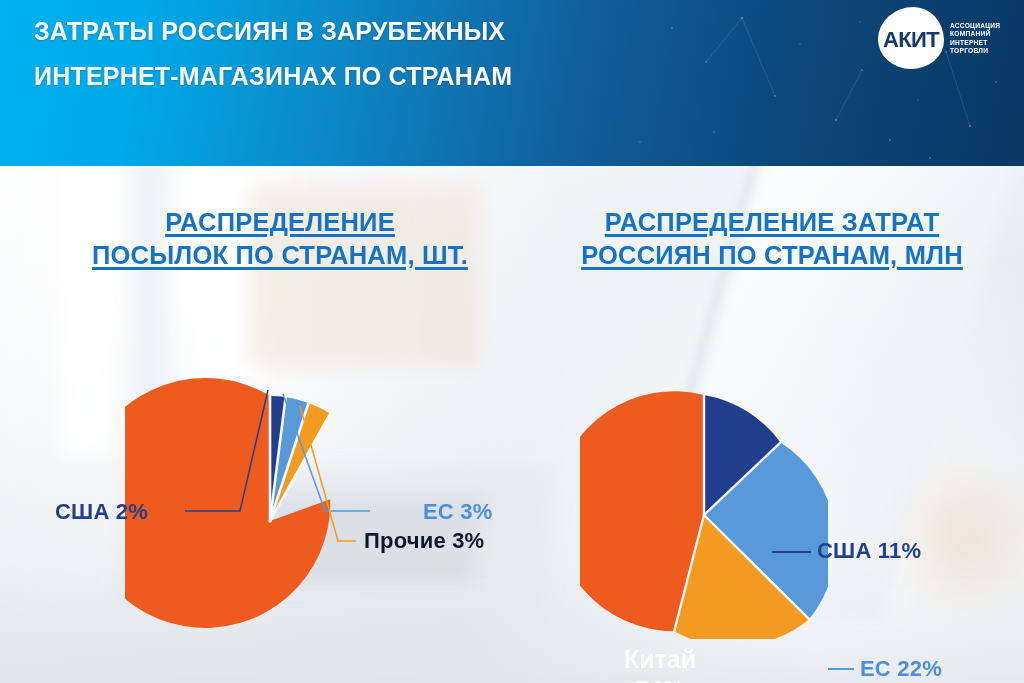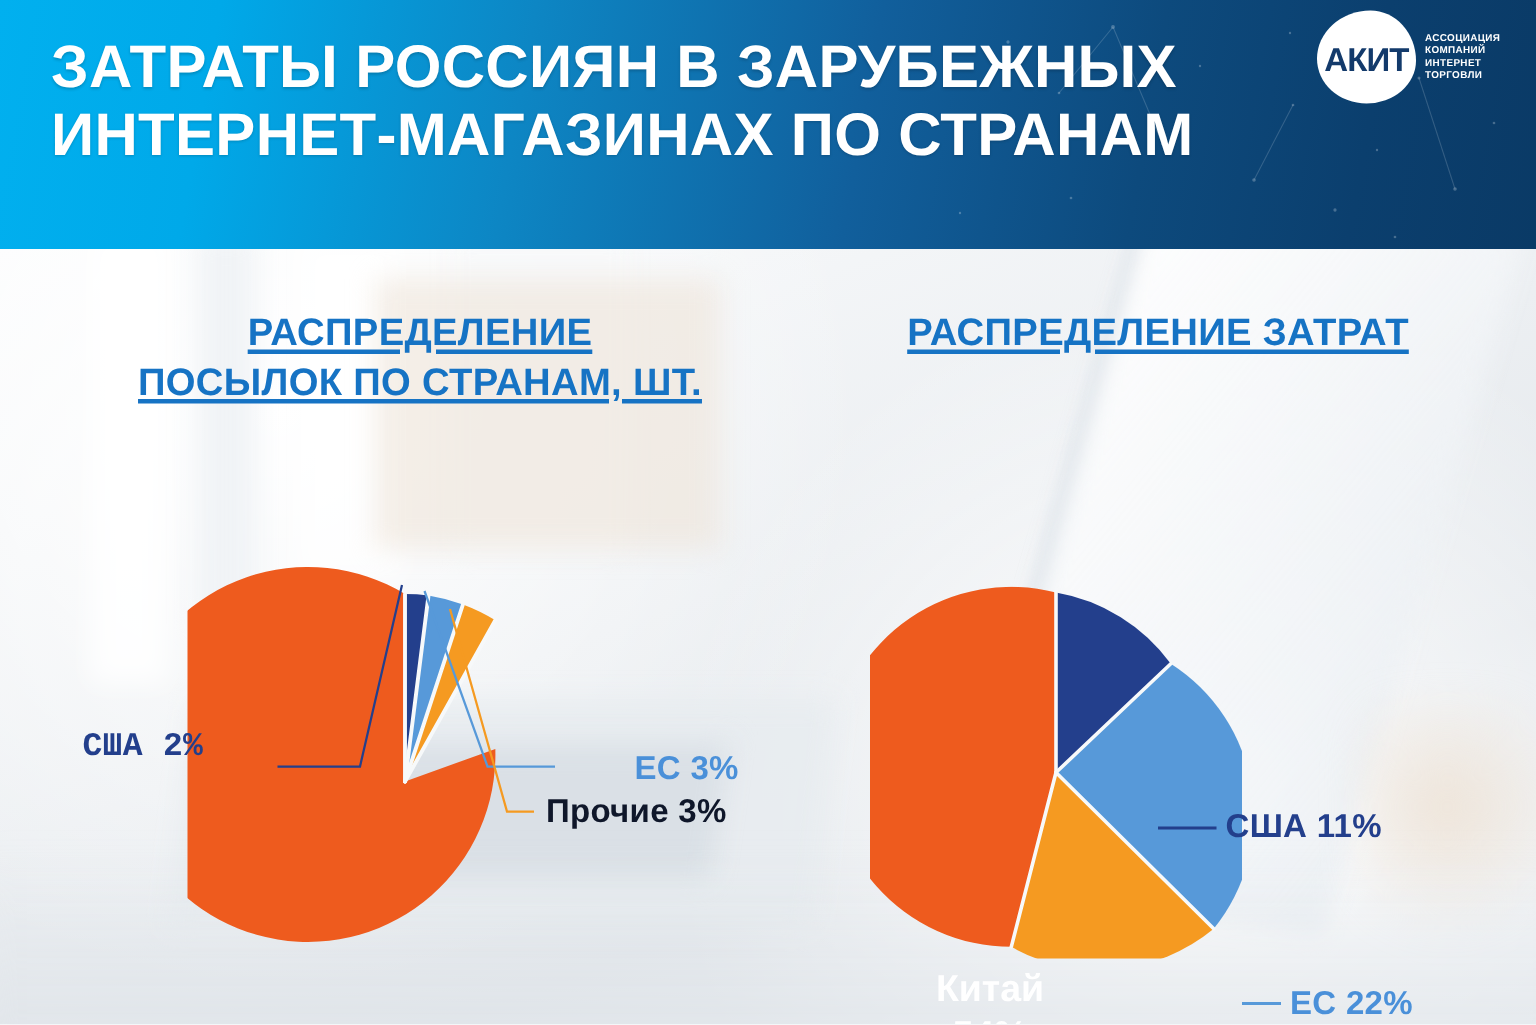--- a/index.html
+++ b/index.html
@@ -35,24 +35,24 @@
   }
   .header-sparkles {
     position: absolute;
     inset: 0;
     opacity: .55;
     pointer-events: none;
   }
   .header-title {
     position: absolute;
     left: 34px;
-    top: 23px;
+    top: 9px;
     width: 830px;
     color: #ffffff;
-    font-size: 40px;
+    font-size: 25px;
     line-height: 45px;
     font-weight: bold;
     letter-spacing: .2px;
     text-transform: uppercase;
     text-shadow: 0 1px 2px rgba(0,0,0,.18);
   }
   .header-title .l2 { display: block; }
 
   
   .logo-wrap {
@@ -198,21 +198,21 @@
     font-size: 22px;
     font-weight: bold;
     white-space: nowrap;
     letter-spacing: .2px;
   }
   .c-usa   { color: #233f8c; }
   .c-eu    { color: #4a90d9; }
   .c-other { color: #0f172a; }
 
   
-  #l-usa   { left: 55px;  top: 319px; font-family: Liberation Mono, monospace; }
+  #l-usa   { left: 55px;  top: 333px; }
   #l-eu    { left: 378px; top: 333px; margin-left: 45px; }
   #l-other { left: 364px; top: 362px; }
   
   #r-usa   { left: 297px; top: 372px; text-align: center; }
   #r-eu    { left: 340px; top: 490px; }
 
   .pie-inner-label {
     position: absolute;
     text-align: center;
     color: #ffffff;
@@ -323,20 +323,21 @@
       <div class="callout c-usa" id="l-usa">США 2%</div>
       <div class="callout c-eu" id="l-eu">ЕС 3%</div>
       <div class="callout c-other" id="l-other">Прочие 3%</div>
 
     </div>
 
     <div class="chart-block" id="chart-right">
 
       <div class="chart-title">
         <span class="tline">РАСПРЕДЕЛЕНИЕ  ЗАТРАТ</span>
+        <span class="tline">РОССИЯН ПО СТРАНАМ, МЛН</span>
       </div>
 
       <svg class="pie-svg" id="pie-right-svg" width="248" height="248" viewBox="0 0 248 248">
 
         <path fill="#233F8C" d="M 124 124 L 124 4 A 120 120 0 0 1 200.53 51.49 Z"></path>
 
         <path fill="#5799D9" d="M 124 124 L 200.53 51.49 A 120 120 0 0 1 229.16 228.19 Z"></path>
 
         <path fill="#F59A21" d="M 124 124 L 229.16 228.19 A 120 120 0 0 1 94.19 240.24 Z"></path>
 

